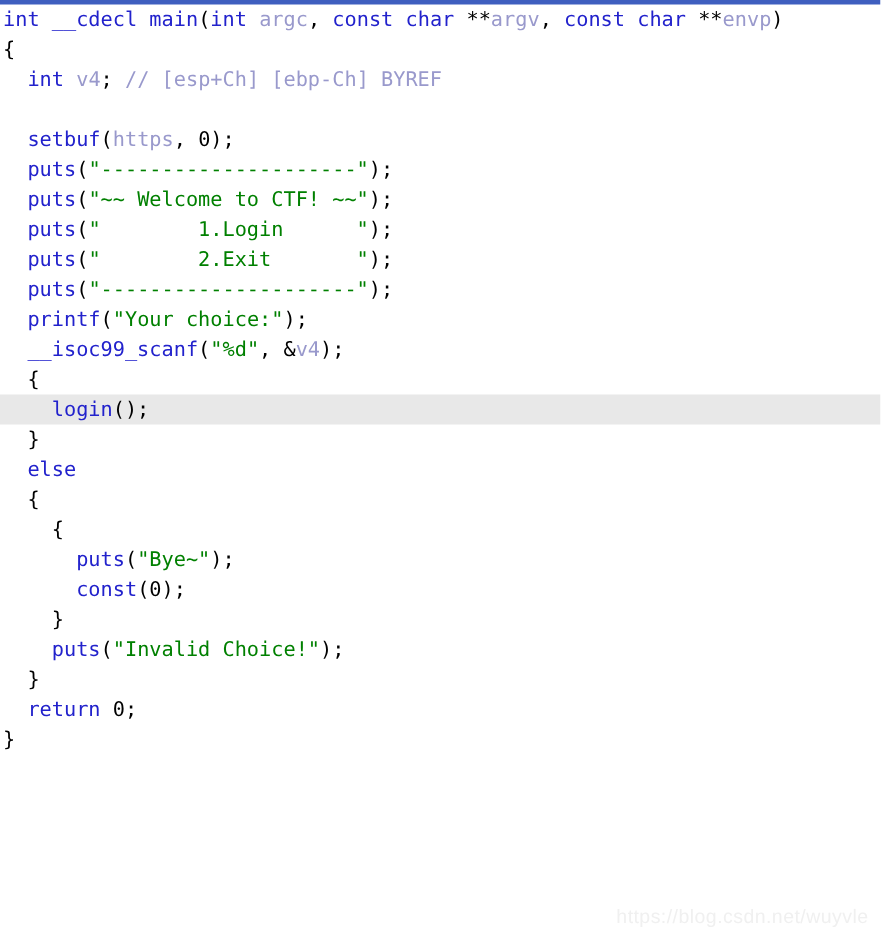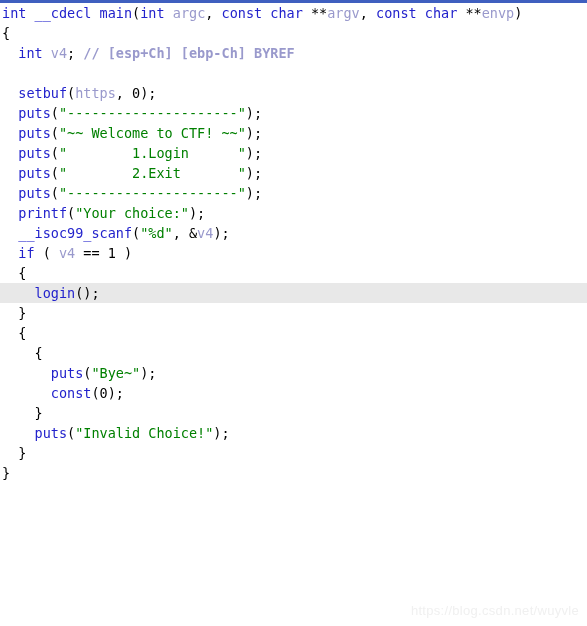--- a/index.html
+++ b/index.html
@@ -39,21 +39,21 @@
   }
   .line.hl {
     background: #e8e8e8;
   }
   .tok { white-space: pre; }
   .kw  { color: #2222cc; }      
   .fn  { color: #2222cc; }      
   .str { color: #008000; }      
   .num { color: #000000; }      
   .var { color: #9999cc; }      
-  .cmt { color: #9999cc; font-weight: bold; }      
+  .cmt { color: #9999cc; }      
   .pun { color: #000000; }      
   .sym { color: #2222cc; }      
 
   #watermark {
     position: absolute;
     right: 8px;
     bottom: 8px;
     font-family: "Liberation Sans", sans-serif;
     font-size: 13px;
     color: #f0f0f0;
@@ -73,27 +73,28 @@
     <div class="line"><span class="tok pun">  </span><span class="tok kw">int</span><span class="tok pun"> </span><span class="tok var">v4</span><span class="tok pun">; </span><span class="tok cmt">// [esp+Ch] [ebp-Ch] BYREF</span></div>
     <div class="line">&nbsp;</div>
     <div class="line"><span class="tok pun">  </span><span class="tok fn">setbuf</span><span class="tok pun">(</span><span class="tok var">https</span><span class="tok pun">, </span><span class="tok num">0</span><span class="tok pun">);</span></div>
     <div class="line"><span class="tok pun">  </span><span class="tok fn">puts</span><span class="tok pun">(</span><span class="tok str">"---------------------"</span><span class="tok pun">);</span></div>
     <div class="line"><span class="tok pun">  </span><span class="tok fn">puts</span><span class="tok pun">(</span><span class="tok str">"~~ Welcome to CTF! ~~"</span><span class="tok pun">);</span></div>
     <div class="line"><span class="tok pun">  </span><span class="tok fn">puts</span><span class="tok pun">(</span><span class="tok str">"        1.Login      "</span><span class="tok pun">);</span></div>
     <div class="line"><span class="tok pun">  </span><span class="tok fn">puts</span><span class="tok pun">(</span><span class="tok str">"        2.Exit       "</span><span class="tok pun">);</span></div>
     <div class="line"><span class="tok pun">  </span><span class="tok fn">puts</span><span class="tok pun">(</span><span class="tok str">"---------------------"</span><span class="tok pun">);</span></div>
     <div class="line"><span class="tok pun">  </span><span class="tok fn">printf</span><span class="tok pun">(</span><span class="tok str">"Your choice:"</span><span class="tok pun">);</span></div>
     <div class="line"><span class="tok pun">  </span><span class="tok fn">__isoc99_scanf</span><span class="tok pun">(</span><span class="tok str">"%d"</span><span class="tok pun">, &amp;</span><span class="tok var">v4</span><span class="tok pun">);</span></div>
-    <div class="line"><span class="tok pun">  </span><span class="tok kw">if</span><span class="tok pun"> ( </span><span class="tok var">v4</span><span class="tok pun"> == </span><span class="tok num">1</span><span class="tok pun"> )</span></div>
     <div class="line"><span class="tok pun">  {</span></div>
     <div class="line hl"><span class="tok pun">    </span><span class="tok fn">login</span><span class="tok pun">();</span></div>
     <div class="line"><span class="tok pun">  }</span></div>
+    <div class="line"><span class="tok pun">  </span><span class="tok kw">else</span></div>
     <div class="line"><span class="tok pun">  {</span></div>
     <div class="line"><span class="tok pun">    {</span></div>
     <div class="line"><span class="tok pun">      </span><span class="tok fn">puts</span><span class="tok pun">(</span><span class="tok str">"Bye~"</span><span class="tok pun">);</span></div>
     <div class="line"><span class="tok pun">      </span><span class="tok fn">const</span><span class="tok pun">(</span><span class="tok num">0</span><span class="tok pun">);</span></div>
     <div class="line"><span class="tok pun">    }</span></div>
     <div class="line"><span class="tok pun">    </span><span class="tok fn">puts</span><span class="tok pun">(</span><span class="tok str">"Invalid Choice!"</span><span class="tok pun">);</span></div>
     <div class="line"><span class="tok pun">  }</span></div>
+    <div class="line"><span class="tok pun">  </span><span class="tok kw">return</span><span class="tok pun"> </span><span class="tok num">0</span><span class="tok pun">;</span></div>
     <div class="line"><span class="tok pun">}</span></div>
   </div>
 
 <div id="watermark">https://blog.csdn.net/wuyvle</div>
 
 </body></html>

